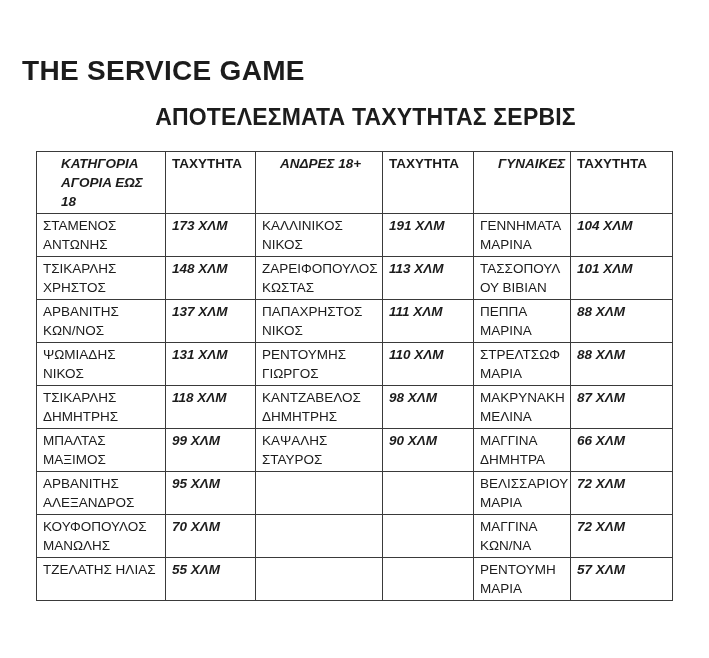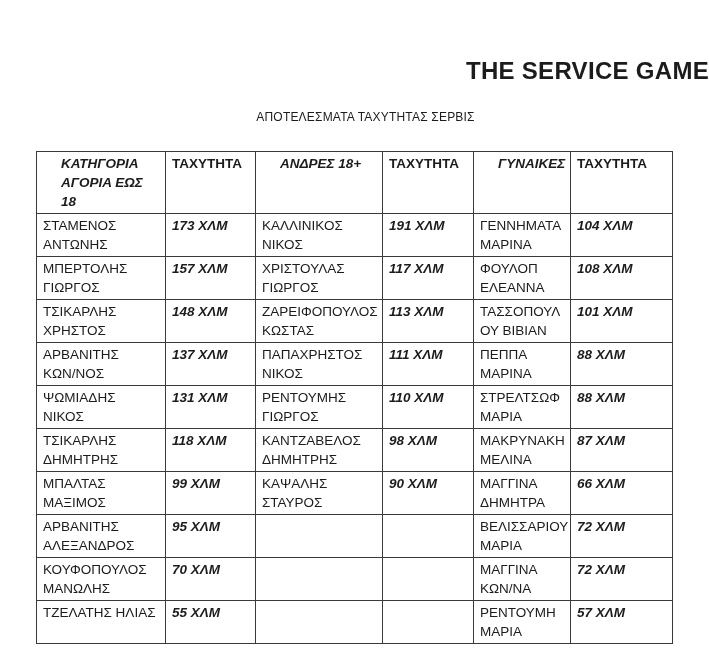--- a/index.html
+++ b/index.html
@@ -2,25 +2,25 @@
 <html><head>
 <meta charset="utf-8">
 <style>
   html, body { margin:0; padding:0; }
   body {
     width:709px; height:658px; background:#ffffff;
     font-family:"Liberation Sans", sans-serif; color:#1c1c1c;
     overflow:hidden;
   }
   .doc-title {
-    font-size:24px; font-weight:bold; text-align:right;
+    font-size:28px; font-weight:bold; text-align:left;
     margin:57px 0 0 22px; line-height:28px; letter-spacing:0.3px;
   }
   .doc-subtitle {
-    font-size:12px; font-weight:normal; text-align:center;
+    font-size:23px; font-weight:bold; text-align:center;
     margin:22px 0 0 22px; line-height:21px; letter-spacing:0.2px;
   }
   table.results {
     border-collapse:collapse; table-layout:fixed;
     margin:23px 0 0 36px; width:636px;
   }
   .results th, .results td {
     border:1px solid #3a3a3a; vertical-align:top;
     padding:2px 6px; white-space:pre-line; overflow:hidden;
     font-size:13.5px; line-height:19px; text-align:left;
@@ -61,31 +61,20 @@
       <tr>
         <td class="name">ΣΤΑΜΕΝΟΣ
 ΑΝΤΩΝΗΣ</td>
         <td class="spd">173 ΧΛΜ</td>
         <td class="name">ΚΑΛΛΙΝΙΚΟΣ
 ΝΙΚΟΣ</td>
         <td class="spd">191 ΧΛΜ</td>
         <td class="name">ΓΕΝΝΗΜΑΤΑ
 ΜΑΡΙΝΑ</td>
         <td class="spd">104 ΧΛΜ</td>
-      </tr>
-      <tr>
-        <td class="name">ΜΠΕΡΤΟΛΗΣ
-ΓΙΩΡΓΟΣ</td>
-        <td class="spd">157 ΧΛΜ</td>
-        <td class="name">ΧΡΙΣΤΟΥΛΑΣ
-ΓΙΩΡΓΟΣ</td>
-        <td class="spd">117 ΧΛΜ</td>
-        <td class="name">ΦΟΥΛΟΠ
-ΕΛΕΑΝΝΑ</td>
-        <td class="spd">108 ΧΛΜ</td>
       </tr>
       <tr>
         <td class="name">ΤΣΙΚΑΡΛΗΣ
 ΧΡΗΣΤΟΣ</td>
         <td class="spd">148 ΧΛΜ</td>
         <td class="name">ΖΑΡΕΙΦΟΠΟΥΛΟΣ
 ΚΩΣΤΑΣ</td>
         <td class="spd">113 ΧΛΜ</td>
         <td class="name">ΤΑΣΣΟΠΟΥΛ
 ΟΥ ΒΙΒΙΑΝ</td>

